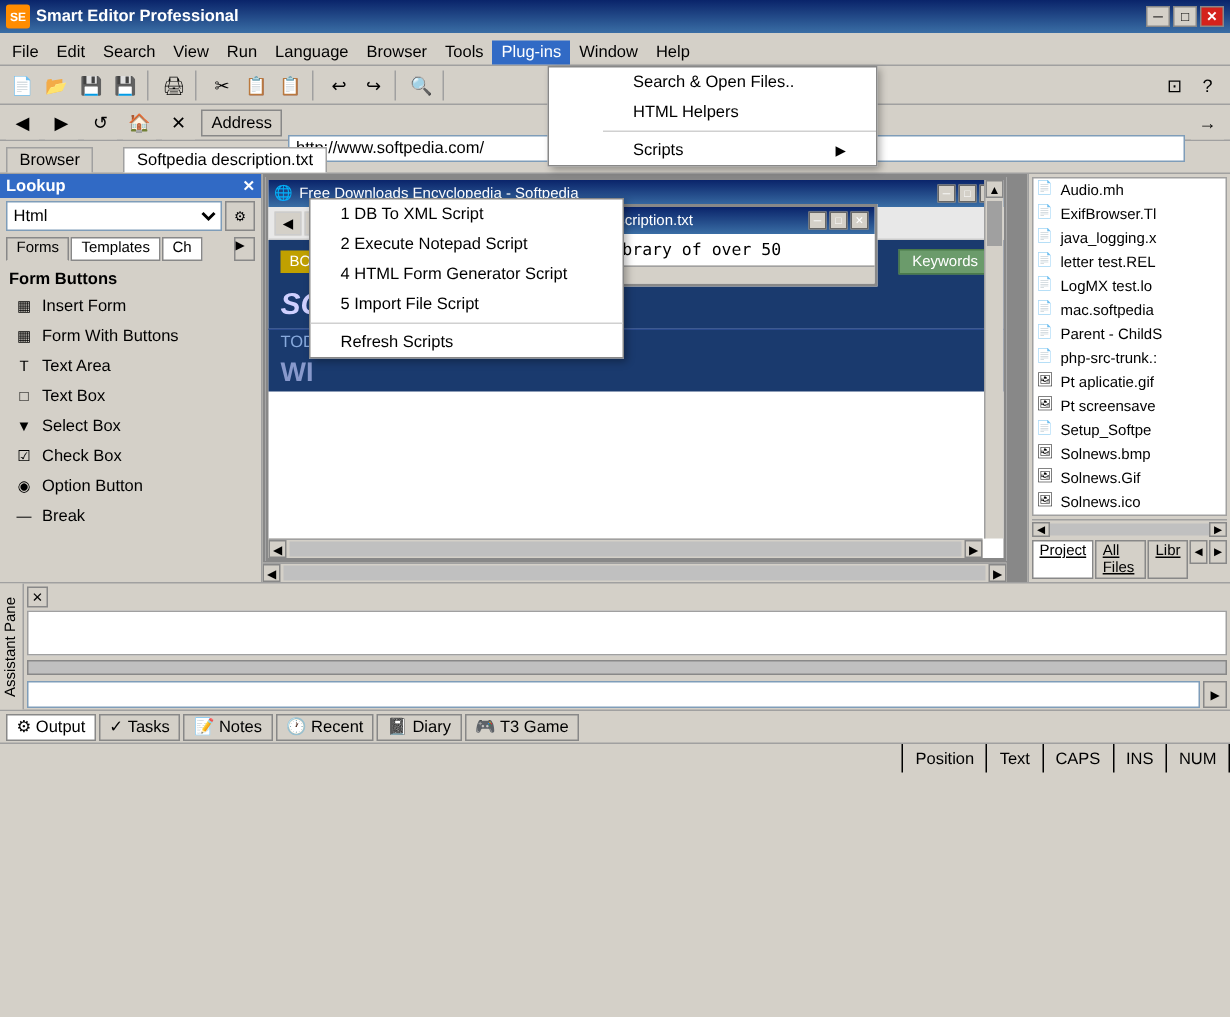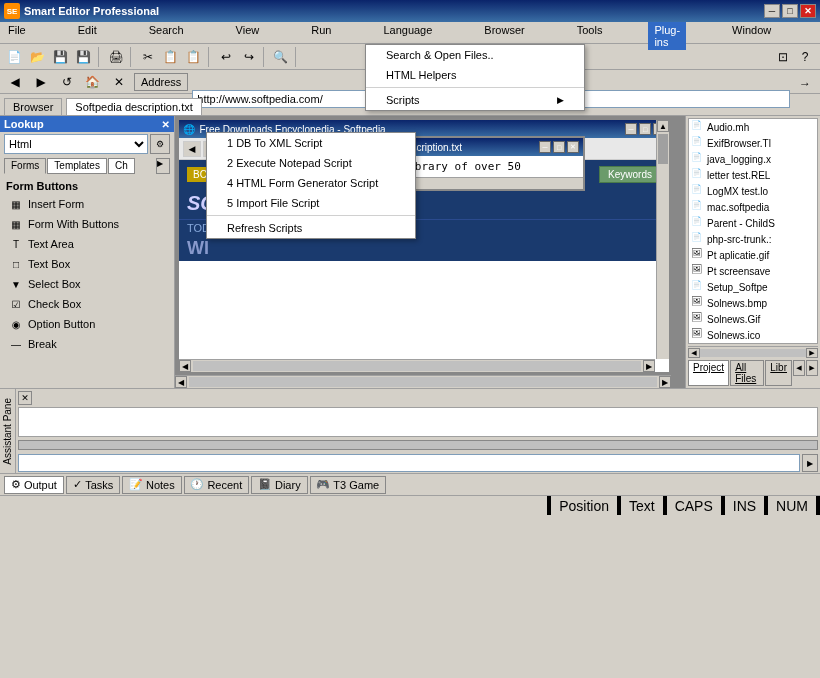--- a/index.html
+++ b/index.html
@@ -7,49 +7,49 @@
 
     
     .title-bar { height: 22px; background: linear-gradient(to bottom, #0a246a, #3a6ea5); display: flex; align-items: center; justify-content: space-between; padding: 0 4px; color: white; font-size: 11px; font-weight: bold; }
     .title-bar-left { display: flex; align-items: center; gap: 4px; }
     .title-bar-icon { width: 16px; height: 16px; background: #ff8c00; border-radius: 2px; display: flex; align-items: center; justify-content: center; font-size: 8px; color: white; }
     .title-bar-controls { display: flex; gap: 2px; }
     .title-btn { width: 16px; height: 14px; background: #d4d0c8; border: 1px solid #888; display: flex; align-items: center; justify-content: center; font-size: 9px; cursor: pointer; color: #000; }
     .title-btn.close { background: #d4221c; color: white; }
 
     
-    .menu-bar { height: 22px; background: #d4d0c8; display: flex; align-items: flex-start; border-bottom: 1px solid #a0a0a0; padding: 0 2px; gap: 40px; }
+    .menu-bar { height: 22px; background: #d4d0c8; display: flex; align-items: flex-end; border-bottom: 1px solid #a0a0a0; padding: 0 2px; }
     .menu-item { padding: 2px 6px; cursor: pointer; font-size: 11px; }
     .menu-item.active { background: #316ac5; color: white; }
 
     
     .dropdown-container { position: absolute; top: 44px; left: 0; right: 0; z-index: 1000; pointer-events: none; }
     .dropdown-menu { position: absolute; background: white; border: 1px solid #888; box-shadow: 2px 2px 5px rgba(0,0,0,0.3); min-width: 220px; pointer-events: all; }
-    .plugins-menu { left: 365px; top: 0; }
+    .plugins-menu { left: 365px; top: 0; padding-left: 36px; }
     .dropdown-item { padding: 4px 20px; cursor: pointer; display: flex; align-items: center; justify-content: space-between; }
     .dropdown-item.has-submenu::after { content: '▶'; font-size: 9px; }
     .dropdown-divider { height: 1px; background: #d0d0d0; margin: 2px 0; }
 
     
     .scripts-menu { position: absolute; left: 206px; top: 88px; background: white; border: 1px solid #888; box-shadow: 2px 2px 5px rgba(0,0,0,0.3); min-width: 210px; z-index: 1001; }
 
     
     .toolbar { height: 26px; background: #d4d0c8; display: flex; align-items: center; padding: 1px 4px; gap: 1px; border-bottom: 1px solid #a0a0a0; }
     .tb-btn { width: 22px; height: 22px; background: #d4d0c8; border: 1px solid transparent; display: flex; align-items: center; justify-content: center; cursor: pointer; font-size: 12px; }
     .tb-separator { width: 4px; height: 20px; border-left: 1px solid #a0a0a0; margin: 0 2px; }
 
     
     .address-bar { height: 24px; background: #d4d0c8; display: flex; align-items: center; padding: 2px 4px; gap: 4px; border-bottom: 1px solid #a0a0a0; }
     .address-label { padding: 0 6px; background: #d4d0c8; border: 1px solid #888; height: 18px; display: flex; align-items: center; font-size: 11px; }
     .address-input { flex: 1; height: 18px; border: 1px solid #7f9db9; padding: 0 4px; font-size: 11px; background: white; margin-top: 34px; }
 
     
     .tab-bar { height: 22px; background: #d4d0c8; display: flex; align-items: flex-end; padding-left: 4px; border-bottom: 1px solid #a0a0a0; }
     .browser-label { padding: 2px 8px; font-size: 11px; border: 1px solid #a0a0a0; border-bottom: none; background: #d4d0c8; margin-right: 4px; }
-    .file-tab { padding: 2px 8px; font-size: 11px; border: 1px solid #a0a0a0; border-bottom: none; background: white; cursor: pointer; }
+    .file-tab { padding: 2px 8px; font-size: 11px; border: 1px solid #a0a0a0; border-bottom: none; background: white; cursor: pointer; margin-left: 16px; }
 
     
     .left-panel { width: 175px; border-right: 1px solid #a0a0a0; background: #d4d0c8; display: flex; flex-direction: column; }
     .lookup-header { display: flex; align-items: center; justify-content: space-between; padding: 2px 4px; background: #316ac5; color: white; font-size: 11px; font-weight: bold; }
     .lookup-close { cursor: pointer; font-size: 10px; }
     .lookup-select { display: flex; align-items: center; gap: 2px; padding: 2px 4px; }
     .select-box { height: 20px; flex: 1; font-size: 11px; border: 1px solid #7f9db9; background: white; }
     .config-btn { width: 20px; height: 20px; border: 1px solid #888; background: #d4d0c8; display: flex; align-items: center; justify-content: center; cursor: pointer; font-size: 9px; }
     .tab-row { display: flex; gap: 1px; padding: 2px 4px; }
     .small-tab { padding: 1px 6px; border: 1px solid #888; font-size: 10px; cursor: pointer; background: white; }
@@ -83,21 +83,21 @@
     .assistant-pane { height: 85px; border-top: 1px solid #a0a0a0; display: flex; background: #d4d0c8; }
 
     
     .bottom-tabs { height: 22px; background: #d4d0c8; display: flex; align-items: center; gap: 2px; padding: 2px 4px; border-top: 1px solid #a0a0a0; }
     .bottom-tab { display: flex; align-items: center; gap: 3px; padding: 2px 6px; border: 1px solid #888; background: #d4d0c8; cursor: pointer; font-size: 11px; height: 18px; }
     .bottom-tab.active { background: white; }
     .tab-icon { font-size: 11px; }
 
     
     .status-bar { height: 20px; background: #d4d0c8; display: flex; align-items: center; border-top: 1px solid #a0a0a0; }
-    .status-segment { padding: 0 8px; border-right: 4px solid #000000; height: 100%; display: flex; align-items: center; font-size: 14px; }
+    .status-segment { padding: 0 8px; border-right: 1px solid #000000; height: 100%; display: flex; align-items: center; font-size: 11px; }
     .status-segment:first-child { flex: 1; }
 
     .main-content-area { display: flex; flex: 1; overflow: hidden; }
     .browser-area { flex: 1; position: relative; overflow: hidden; }
   </style>
 </head>
 <body>
 
 <div class="title-bar">
   <div class="title-bar-left">

